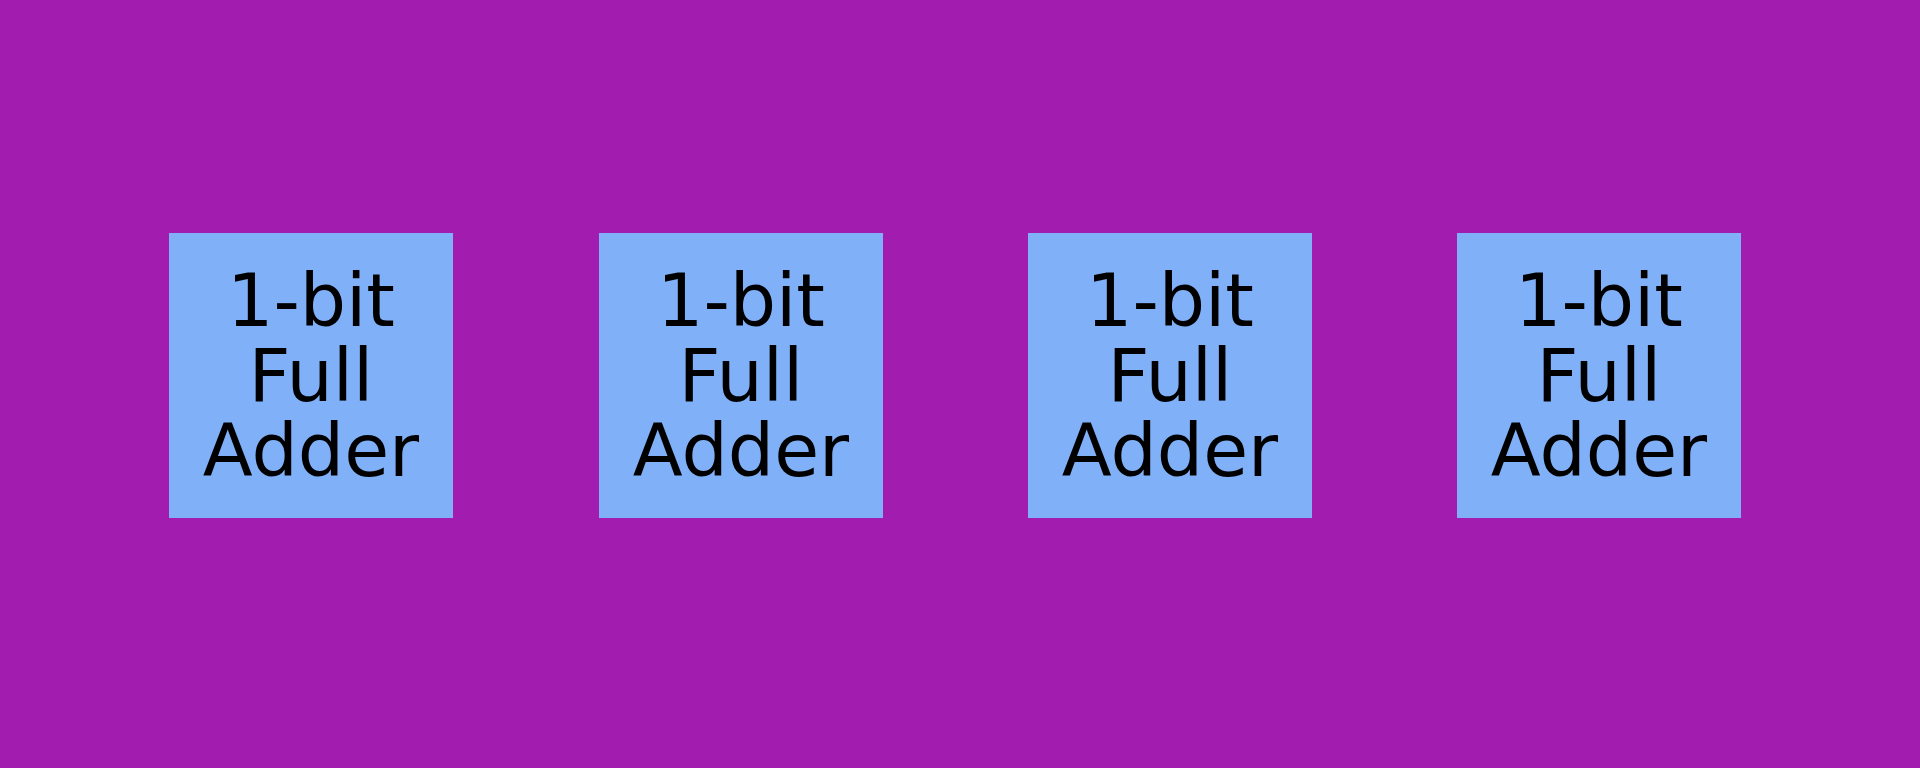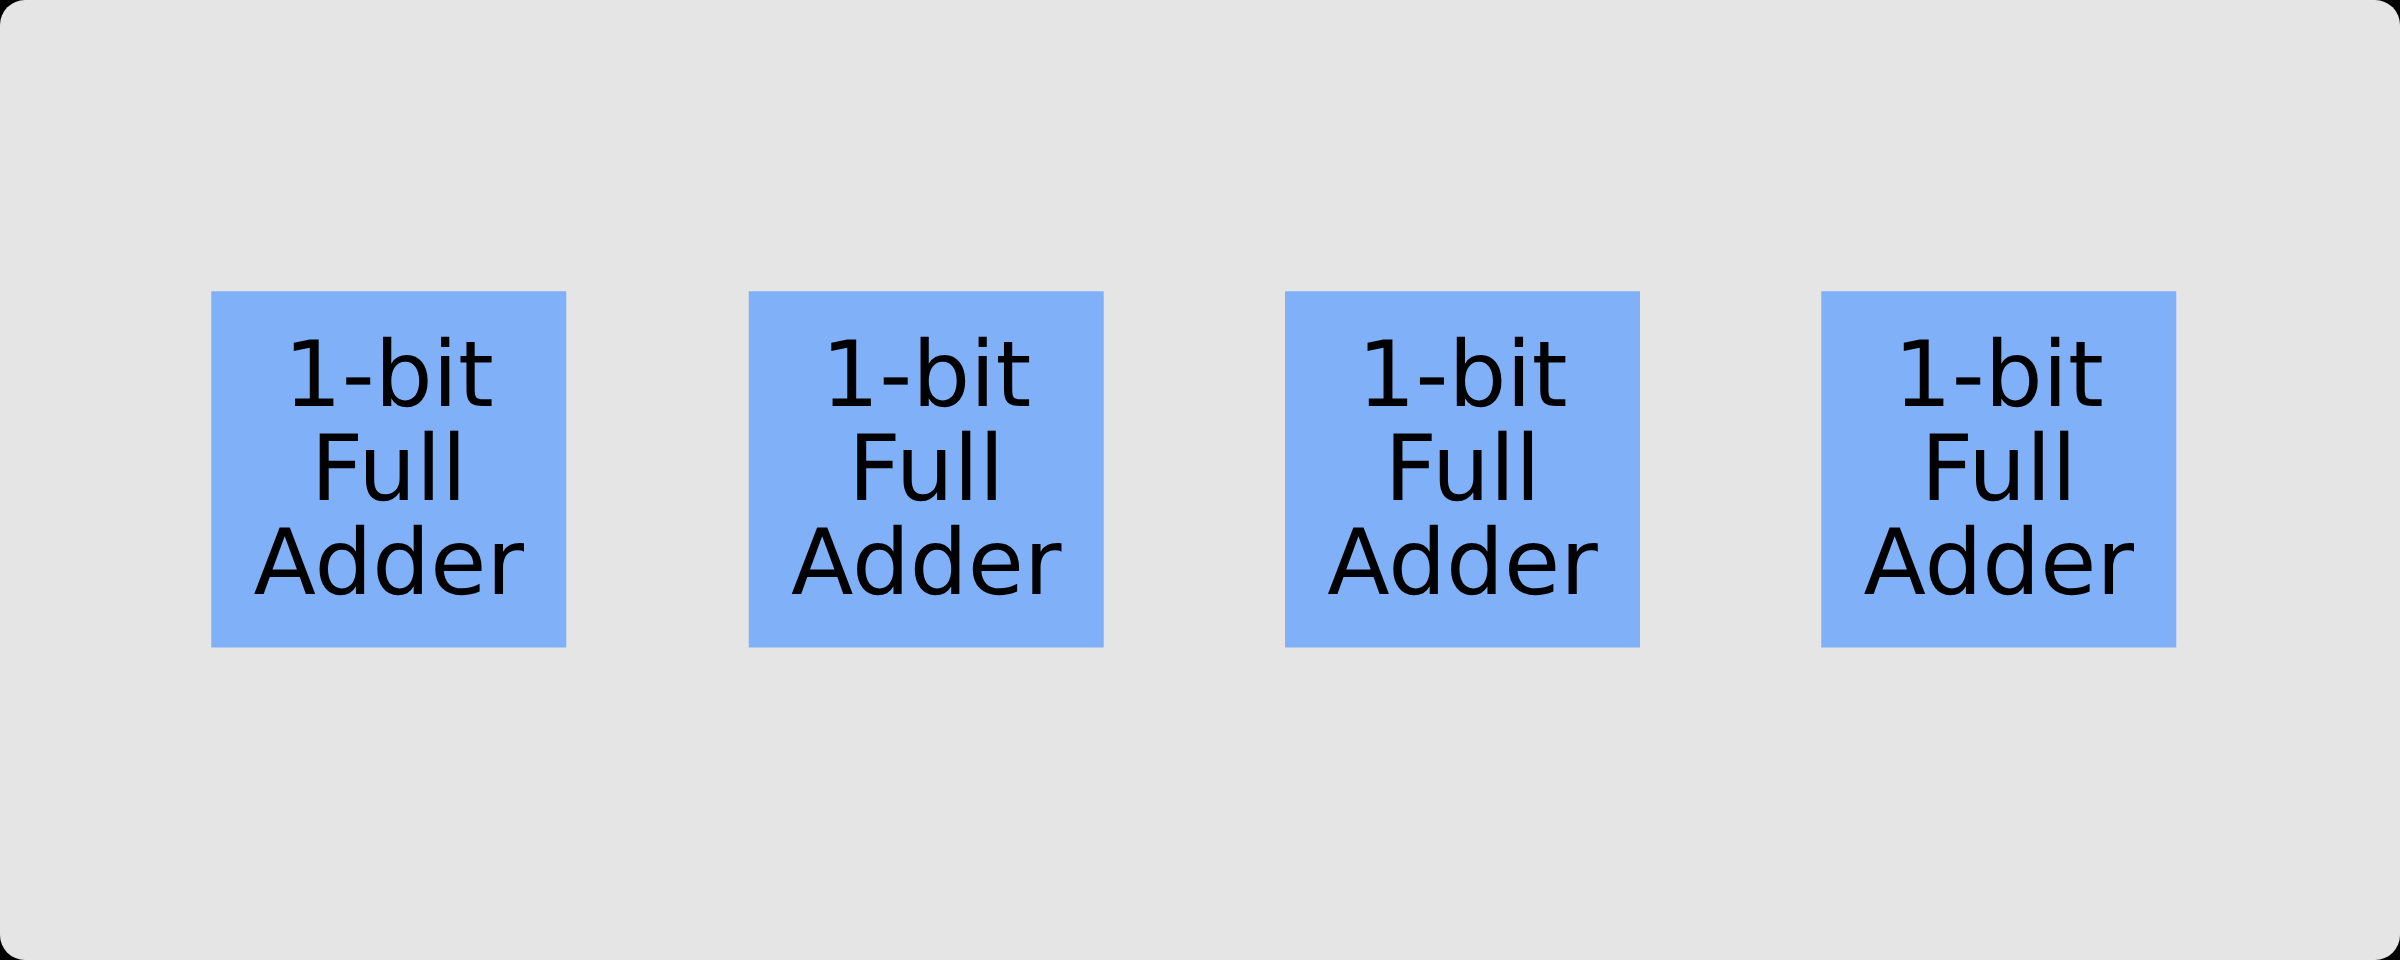--- a/index.html
+++ b/index.html
@@ -36,21 +36,21 @@
     font-size: 73px;
     line-height: 75px;
     text-align: center;
     white-space: pre-line;
     letter-spacing: 0px;
   }
 </style>
 </head>
 <body>
 
-<div class="diagram-canvas" style="background: #e5e5e5; border-radius: 20px;">
+<div class="diagram-canvas" style="background: #a21caf;">
 
   <div class="adder-node" style="background: rgb(128, 177, 248);">
     <div class="adder-label" style="color: rgb(0, 0, 0);">1-bit
 Full
 Adder</div>
   </div>
 
   <div class="adder-node" style="background: rgb(128, 177, 248);">
     <div class="adder-label" style="color: rgb(0, 0, 0);">1-bit
 Full

